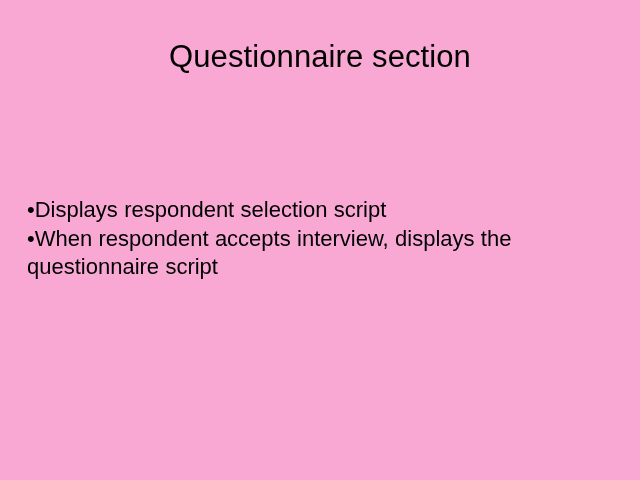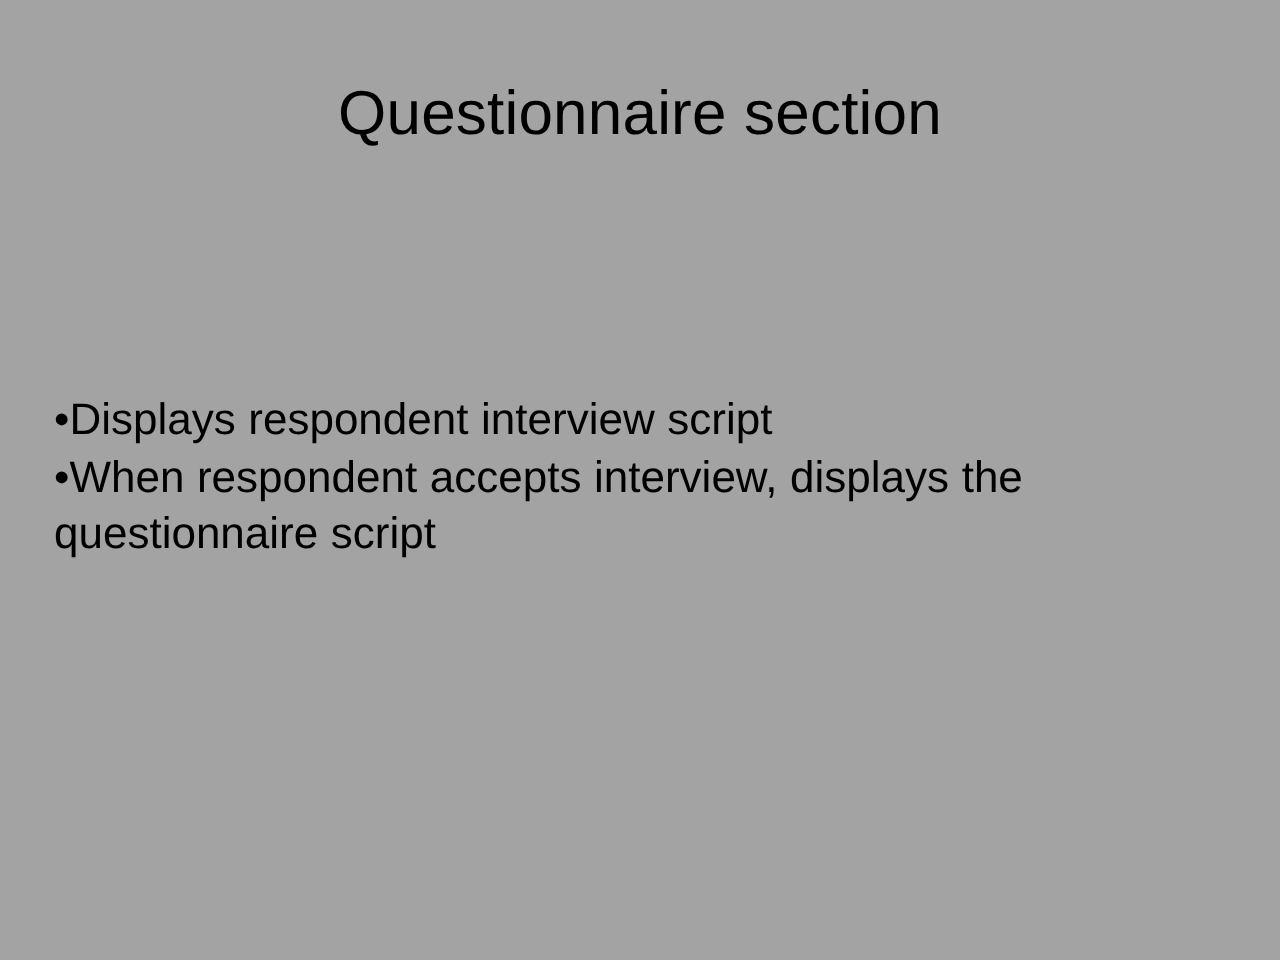--- a/index.html
+++ b/index.html
@@ -13,21 +13,21 @@
     background: #ffffff;
     font-family: "Liberation Sans", sans-serif;
     color: #000000;
     overflow: hidden;
   }
 
   .slide {
     position: relative;
     width: 640px;
     height: 480px;
-    background: #a3a3a3;
+    background: #f9a8d4;
     box-sizing: border-box;
   }
 
   
   .slide-title {
     position: absolute;
     left: 0;
     top: 38px;
     width: 640px;
     text-align: center;
@@ -71,20 +71,20 @@
 </style>
 </head>
 <body>
 
 <div class="slide">
 
   <h1 class="slide-title">Questionnaire section</h1>
 
   <div class="slide-body">
 
-    <p class="bullet-line"><span class="bullet-mark">•</span><span class="bullet-text">Displays respondent interview script</span></p>
+    <p class="bullet-line"><span class="bullet-mark">•</span><span class="bullet-text">Displays respondent selection script</span></p>
 
 
     <p class="bullet-line"><span class="bullet-mark">•</span><span class="bullet-text">When respondent accepts interview, displays the questionnaire script</span></p>
 
   </div>
 
 </div>
 
 </body></html>

